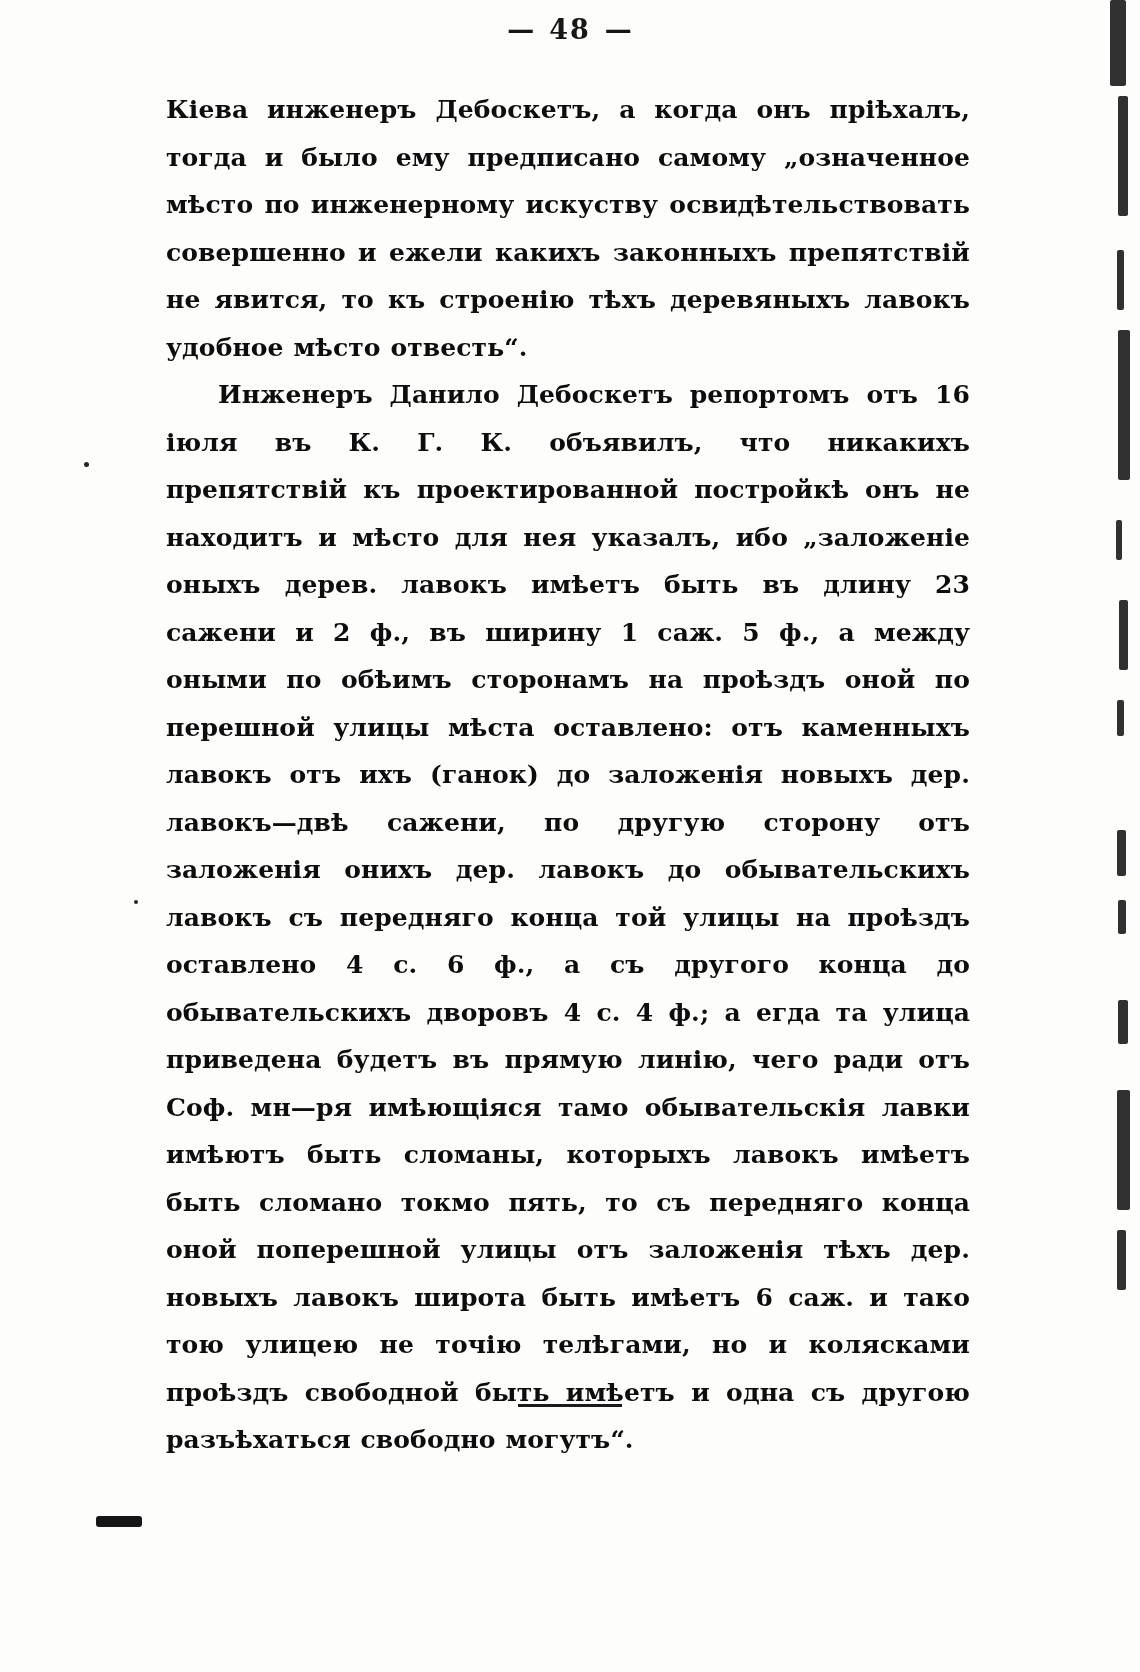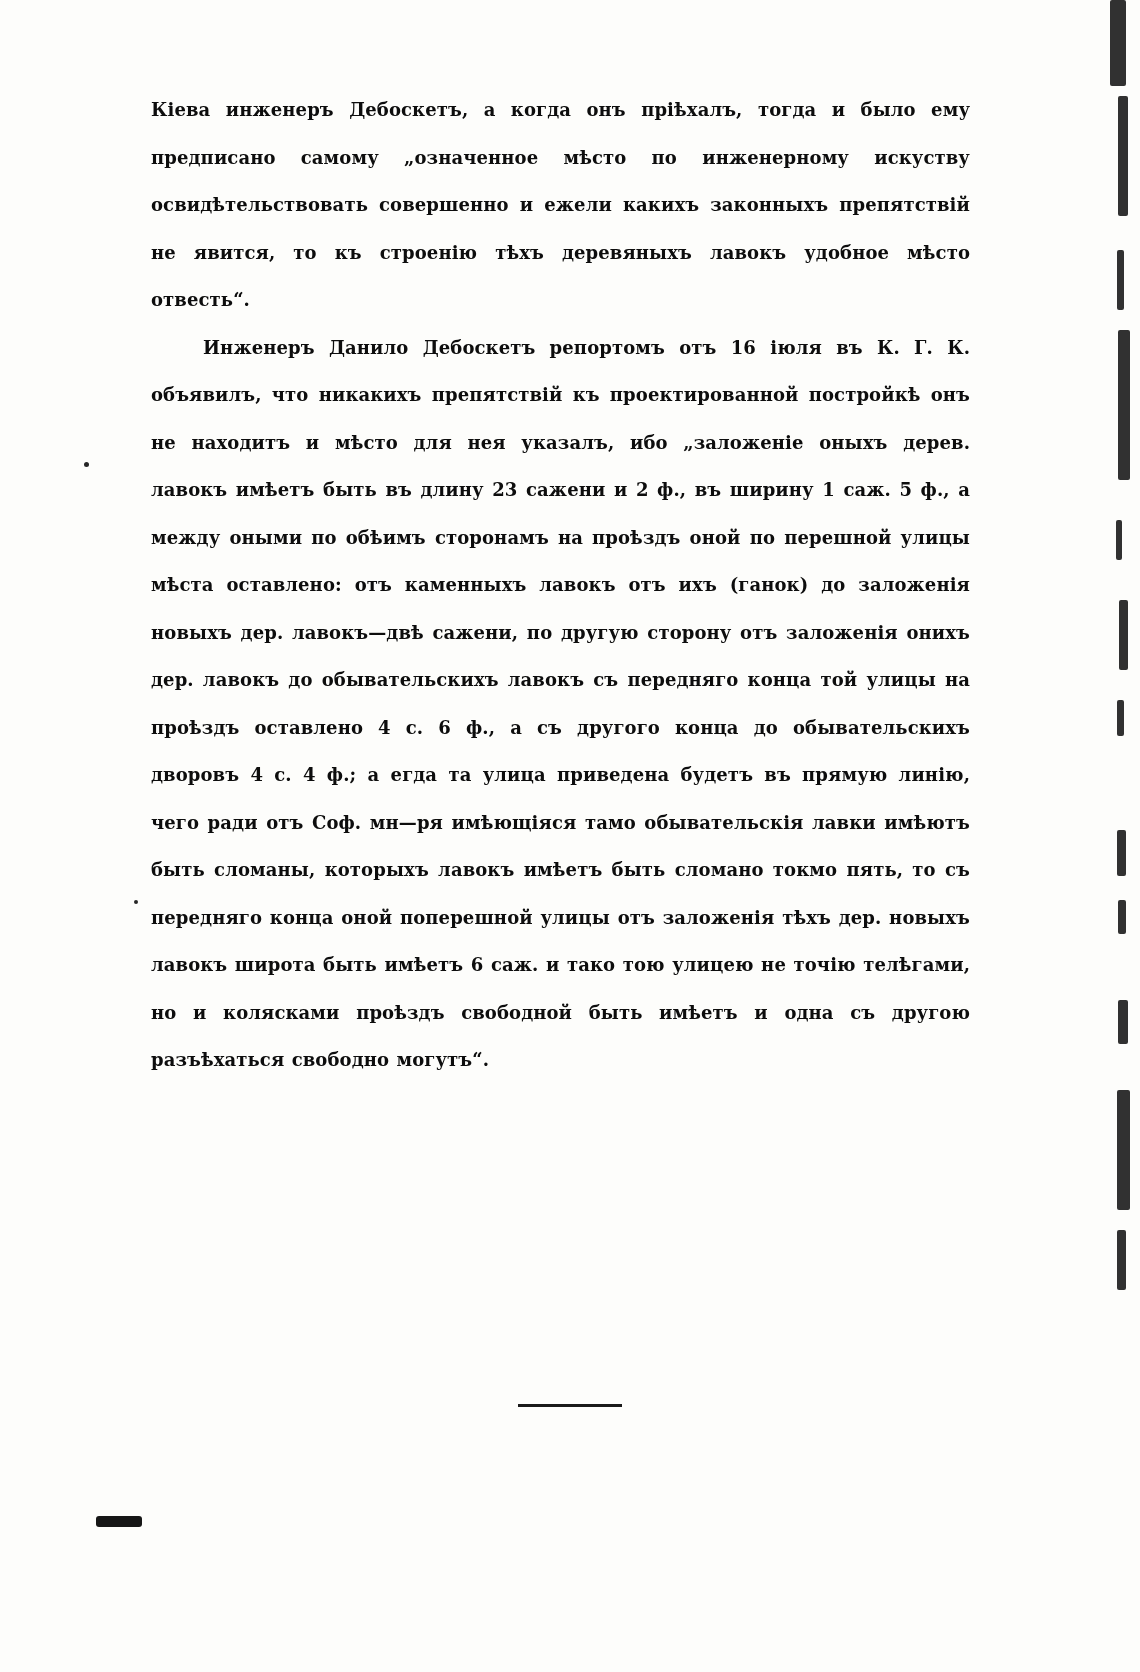--- a/index.html
+++ b/index.html
@@ -45,23 +45,23 @@
   }
 
   
   .text-column {
     position: absolute;
     top: 86px;
     left: 150px;
     width: 820px;
   }
   .para {
-    margin: 0 0 0 1px;
+    margin: 0 0 0 16px;
     font-family: "DejaVu Serif", serif;
-    font-size: 18px;
+    font-size: 25px;
     line-height: 47.5px;
     color: #0d0d0d;
     text-align: justify;
     text-justify: inter-word;
     font-weight: 700;
     letter-spacing: 0.1px;
     word-spacing: 1px;
   }
   .para.first-block {
     text-indent: 0;
@@ -117,20 +117,23 @@
     position: absolute;
     background: #262626;
     border-radius: 50%;
   }
 </style>
 </head>
 <body>
 
 <div class="page">
 
+  <div class="page-header">
+    <span class="dash">—</span><span class="num">48</span><span class="dash">—</span>
+  </div>
 
   <div class="text-column">
     <p class="para first-block">Кіева инженеръ Дебоскетъ, а когда онъ пріѣхалъ, тогда и было ему предписано самому „означенное мѣсто по инженерному искуству освидѣтельствовать совершенно и ежели какихъ законныхъ препятствій не явится, то къ строенію тѣхъ деревяныхъ лавокъ удобное мѣсто отвесть“.</p>
     <p class="para indented">Инженеръ Данило Дебоскетъ репортомъ отъ 16 іюля въ К. Г. К. объявилъ, что никакихъ препятствій къ проектированной постройкѣ онъ не находитъ и мѣсто для нея указалъ, ибо „заложеніе оныхъ дерев. лавокъ имѣетъ быть въ длину 23 сажени и 2 ф., въ ширину 1 саж. 5 ф., а между оными по обѣимъ сторонамъ на проѣздъ оной по перешной улицы мѣста оставлено: отъ каменныхъ лавокъ отъ ихъ (ганок) до заложенія новыхъ дер. лавокъ—двѣ сажени, по другую сторону отъ заложенія онихъ дер. лавокъ до обывательскихъ лавокъ съ передняго конца той улицы на проѣздъ оставлено 4 с. 6 ф., а съ другого конца до обывательскихъ дворовъ 4 с. 4 ф.; а егда та улица приведена будетъ въ прямую линію, чего ради отъ Соф. мн—ря имѣющіяся тамо обывательскія лавки имѣютъ быть сломаны, которыхъ лавокъ имѣетъ быть сломано токмо пять, то съ передняго конца оной поперешной улицы отъ заложенія тѣхъ дер. новыхъ лавокъ широта быть имѣетъ 6 саж. и тако тою улицею не точію телѣгами, но и колясками проѣздъ свободной быть имѣетъ и одна съ другою разъѣхаться свободно могутъ“.</p>
   </div>
 
   <div class="bottom-rule"></div>
 
   <div class="gutter-strip">
     <div class="edge-smudge" style="right:-22px; top:0px; width:16px; height:86px;"></div>

